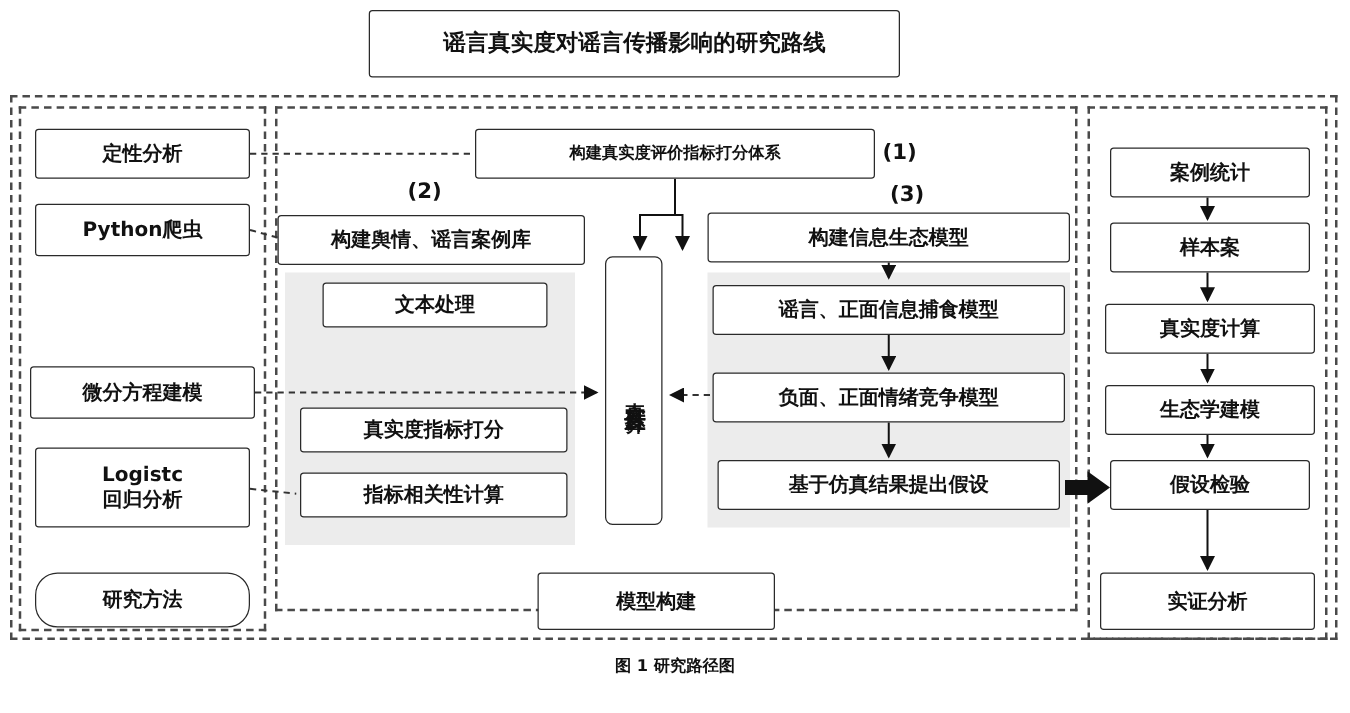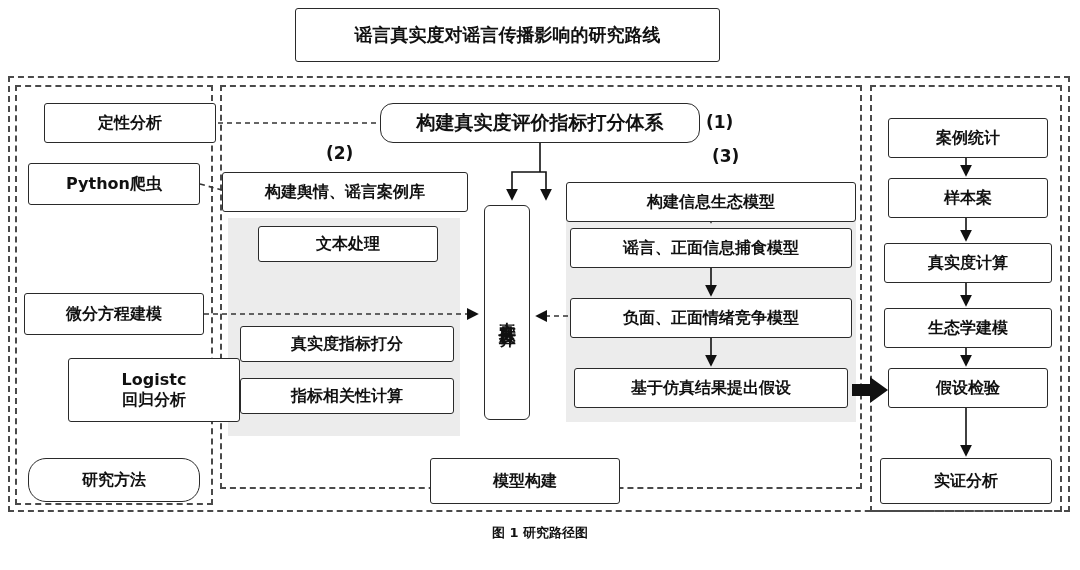--- a/index.html
+++ b/index.html
@@ -7,21 +7,21 @@
   body { font-family:"DejaVu Sans","Liberation Sans",sans-serif; color:#111; }
   .canvas { position:relative; width:1080px; height:570px; background:#fff; overflow:hidden; }
 
   .dashed { position:absolute; border:2px dashed #4a4a4a; z-index:1; }
 
   .box { position:absolute; display:flex; align-items:center; justify-content:center;
          text-align:center; background:#fff; border:1.6px solid #2a2a2a; border-radius:3px;
          font-weight:bold; font-size:16px; color:#111; z-index:3; line-height:1.25;
          white-space:pre-line; padding:2px 4px; }
   .title-box { font-size:18px; }
-  .score-box { font-size:19px;border-radius:13px; }
+  .score-box { font-size:13px; }
   .vertical { writing-mode:vertical-rl; text-orientation:upright; letter-spacing:2px;
               font-size:17px; border-radius:6px; }
 
   .gray { position:absolute; background:#ececec; z-index:2; }
 
   .marker { position:absolute; font-weight:bold; font-size:17px; color:#111; z-index:4; }
 
   .caption { position:absolute; left:0; right:0; top:524px; text-align:center;
              font-weight:bold; font-size:13px; color:#111; z-index:3; }
 
@@ -67,41 +67,41 @@
 
     <path class="solid arrow" d="M966,158 V175"></path>
     <path class="solid arrow" d="M966,218 V240"></path>
     <path class="solid arrow" d="M966,283 V305"></path>
     <path class="solid arrow" d="M966,348 V365"></path>
     <path class="solid arrow" d="M966,408 V455"></path>
 
     <path d="M852,384 H870 V377 L888,390 L870,403 V396 H852 Z" fill="#111"></path>
   </svg>
 
-  <div class="box" style="left:28px; top:103px; width:172px; height:40px;margin-left:16px;">定性分析</div>
+  <div class="box" style="left:28px; top:103px; width:172px; height:40px;">定性分析</div>
   <div class="box" style="left:28px; top:163px; width:172px; height:42px;">Python爬虫</div>
   <div class="box" style="left:24px; top:293px; width:180px; height:42px;">微分方程建模</div>
-  <div class="box" style="left:28px; top:358px; width:172px; height:64px;margin-left:40px;">Logistc
+  <div class="box" style="left:28px; top:358px; width:172px; height:64px;">Logistc
 回归分析</div>
   <div class="box" style="left:28px; top:458px; width:172px; height:44px;border-radius:18px;">研究方法</div>
 
   <div class="box score-box" style="left:380px; top:103px; width:320px; height:40px;">构建真实度评价指标打分体系</div>
   <div class="marker" style="left:706px; top:112px;">(1)</div>
   <div class="marker" style="left:326px; top:143px;">(2)</div>
   <div class="marker" style="left:712px; top:146px;">(3)</div>
 
   <div class="box" style="left:222px; top:172px; width:246px; height:40px;">构建舆情、谣言案例库</div>
 
   <div class="box" style="left:258px; top:226px; width:180px; height:36px;">文本处理</div>
   <div class="box" style="left:240px; top:326px; width:214px; height:36px;">真实度指标打分</div>
   <div class="box" style="left:240px; top:378px; width:214px; height:36px;">指标相关性计算</div>
 
   <div class="box vertical" style="left:484px; top:205px; width:46px; height:215px;">真实度计算</div>
 
-  <div class="box" style="left:566px; top:170px; width:290px; height:40px;margin-top:12px;">构建信息生态模型</div>
+  <div class="box" style="left:566px; top:170px; width:290px; height:40px;">构建信息生态模型</div>
   <div class="box" style="left:570px; top:228px; width:282px; height:40px;">谣言、正面信息捕食模型</div>
   <div class="box" style="left:570px; top:298px; width:282px; height:40px;">负面、正面情绪竞争模型</div>
   <div class="box" style="left:574px; top:368px; width:274px; height:40px;">基于仿真结果提出假设</div>
 
   <div class="box" style="left:430px; top:458px; width:190px; height:46px;">模型构建</div>
 
   <div class="box" style="left:888px; top:118px; width:160px; height:40px;">案例统计</div>
   <div class="box" style="left:888px; top:178px; width:160px; height:40px;">样本案</div>
   <div class="box" style="left:884px; top:243px; width:168px; height:40px;">真实度计算</div>
   <div class="box" style="left:884px; top:308px; width:168px; height:40px;">生态学建模</div>

